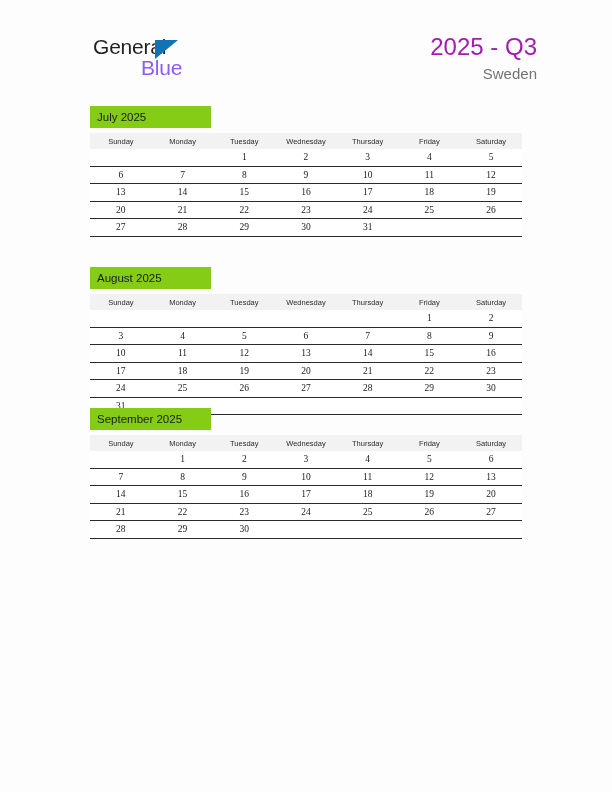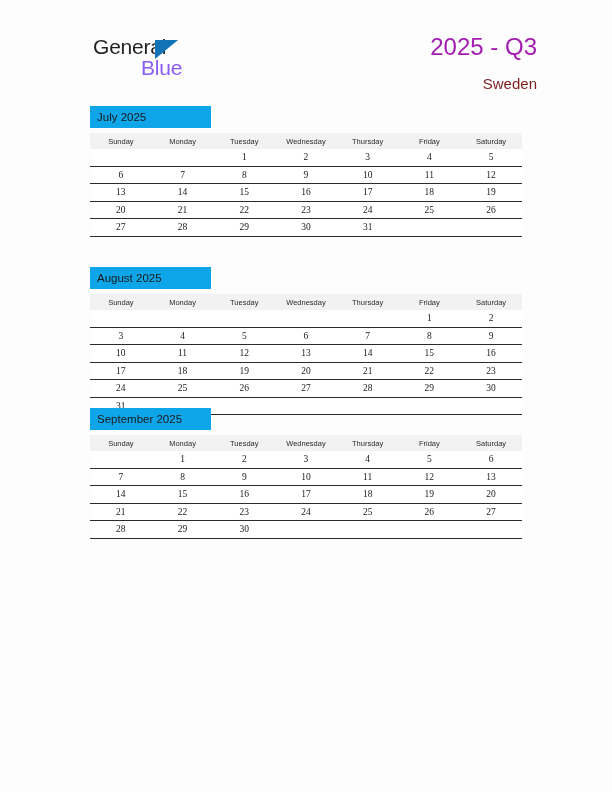--- a/index.html
+++ b/index.html
@@ -78,39 +78,39 @@
   .title-main {
     font-family: "Liberation Sans", sans-serif;
     font-size: 24px;
     color: #a21caf;
     line-height: 30px;
     white-space: nowrap;
   }
   .title-sub {
     font-family: "Liberation Sans", sans-serif;
     font-size: 15px;
-    color: #7f1d1d;
+    color: #737373;
     line-height: 22px;
-    margin-top: 11px;
+    margin-top: 1px;
     white-space: nowrap;
   }
 
   
   .month-block {
     position: absolute;
     left: 90px;
     width: 432px;
   }
   #month-0 { top: 106px; }
   #month-1 { top: 267px; }
   #month-2 { top: 408px; }
 
   .month-name {
     display: inline-block;
-    background: #0ea5e9;
+    background: #84cc16;
     font-family: "Liberation Sans", sans-serif;
     font-size: 11.5px;
     color: #1a1a1a;
     padding: 4px 9px 4px 7px;
     min-width: 105px;
     line-height: 14px;
     box-sizing: content-box;
   }
 
   table.cal {

